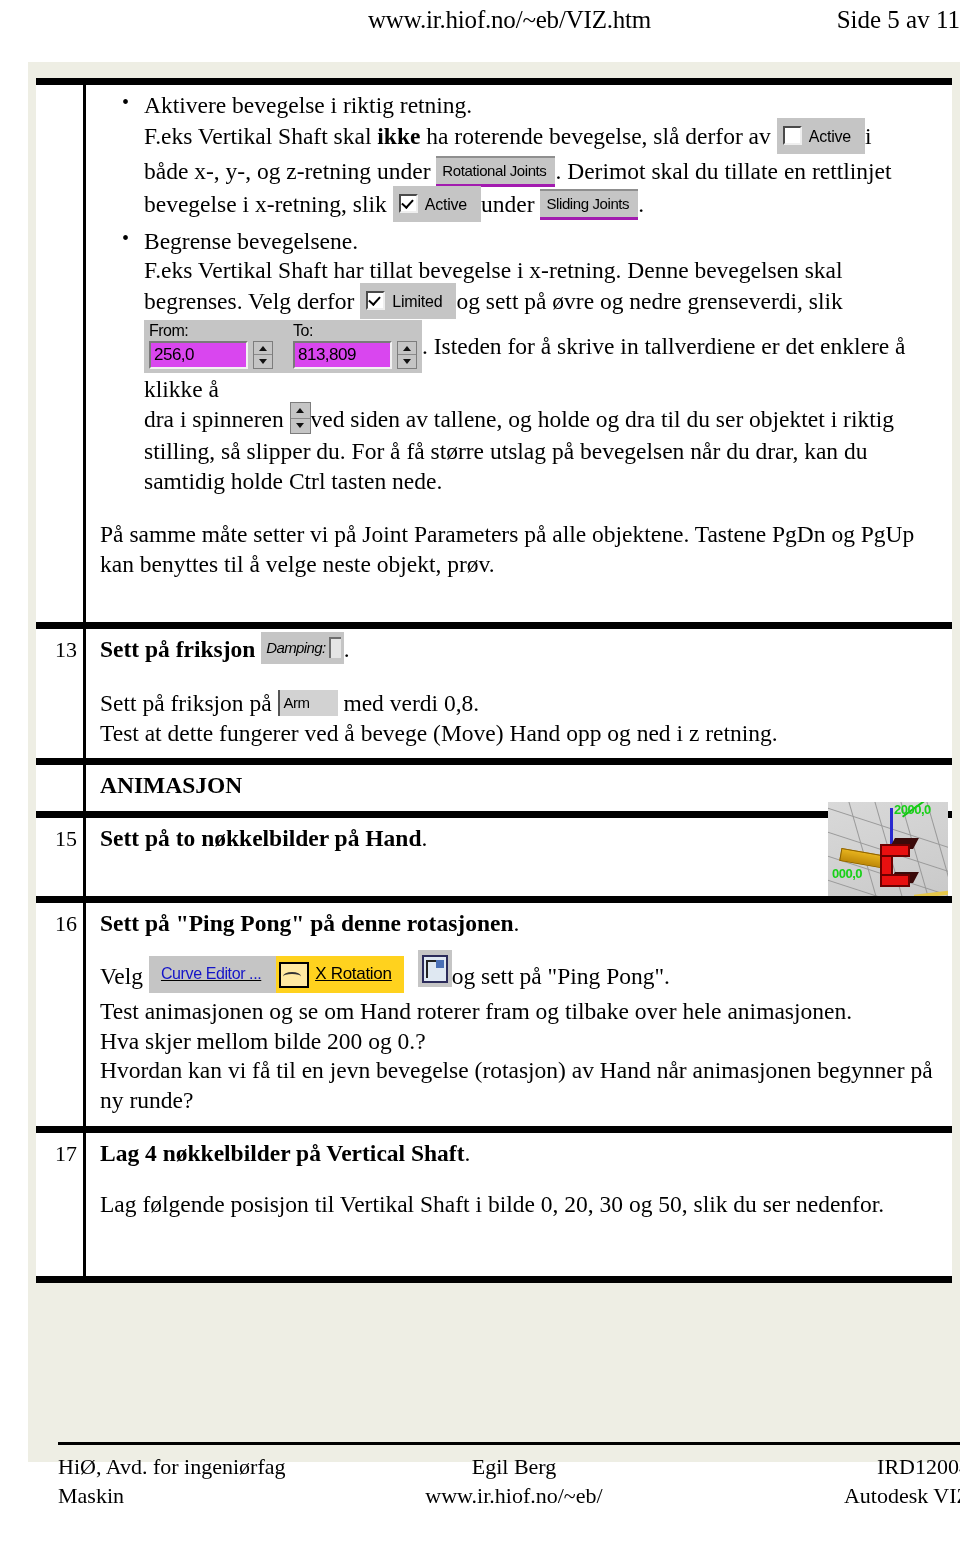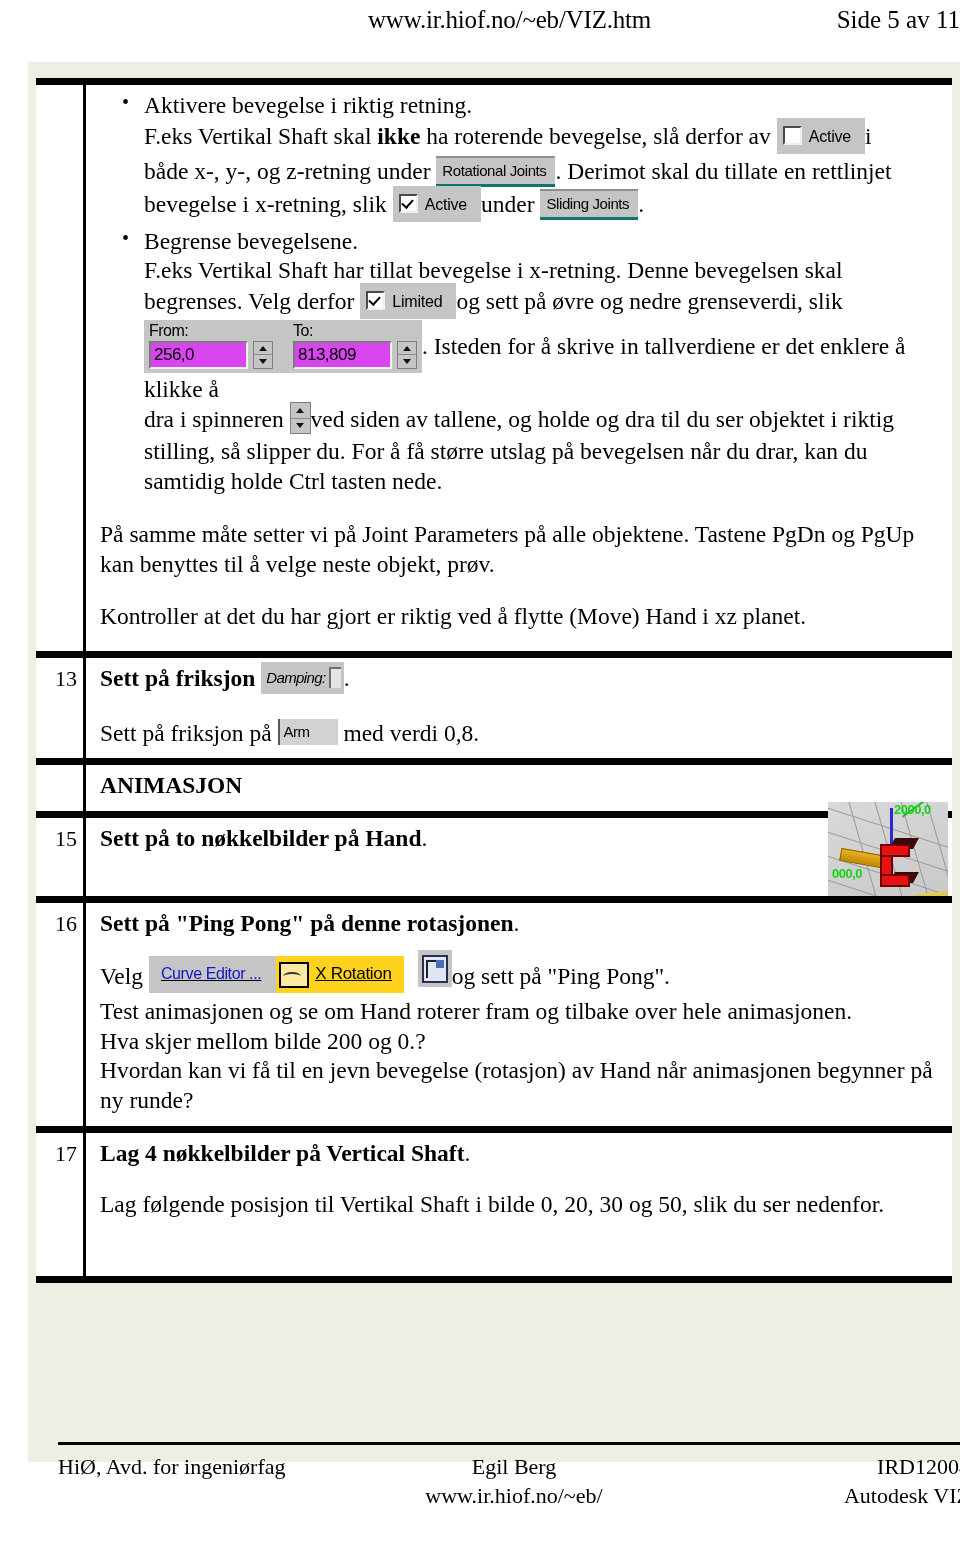--- a/index.html
+++ b/index.html
@@ -139,21 +139,21 @@
     box-sizing: border-box;
   }
   .w-lbl {
     font-size: 15px;
     line-height: 1;
     padding: 5px 9px 6px 6px;
     letter-spacing: -0.4px;
     white-space: nowrap;
     background: #c5c5c5;
     border-top: 2px solid #8f8f8f;
-    border-bottom: 3px solid #0f766e;
+    border-bottom: 3px solid #a21caf;
     position: relative;
     top: -2px;
   }
   .w-chk {
     font-size: 16px;
     line-height: 1;
     padding: 8px 14px 9px 6px;
     white-space: nowrap;
     background: #c5c5c5;
     position: relative;
@@ -521,35 +521,35 @@
               </div>
               <div class="line">stilling, så slipper du. For å få større utslag på bevegelsen når du drar, kan du</div>
               <div class="line">samtidig holde Ctrl tasten nede.</div>
             </li>
           </ul>
 
           <div class="gap"></div>
           <div class="line">På samme måte setter vi på Joint Parameters på alle objektene. Tastene  PgDn og PgUp</div>
           <div class="line">kan benyttes til å velge neste objekt, prøv.</div>
           <div class="gap"></div>
-          <div class="line">Kontroller at det du har gjort er riktig ved å flytte (Move) Hand i xz planet.</div>
           <div class="small-gap"></div>
         </div>
       </div>
 
       <div class="trow">
         <div class="numcell">13</div>
         <div class="bodycell">
           <div class="line">
             <b>Sett på friksjon </b><span class="w w-damp"><span>Damping:</span><span class="damp-field"></span></span><span>.</span>
           </div>
           <div class="gap"></div>
           <div class="line">
             <span>Sett på friksjon på </span><span class="w w-arm">Arm</span><span> med verdi 0,8.</span>
           </div>
+          <div class="line">Test at dette fungerer ved å bevege (Move) Hand opp og ned i z retning.</div>
         </div>
       </div>
 
       <div class="trow">
         <div class="numcell"></div>
         <div class="bodycell">
           <div class="line">
             <b>ANIMASJON</b>
           </div>
         </div>
@@ -636,20 +636,21 @@
       </div>
 
     </div>
   </div>
 
   <div class="footer">
     <div class="footer-rule"></div>
     <div class="footer-grid">
       <div class="fcol fcol-l">
         <div>HiØ, Avd. for ingeniørfag</div>
+        <div>Maskin</div>
       </div>
       <div class="fcol fcol-c">
         <div>Egil Berg</div>
         <div>www.ir.hiof.no/~eb/</div>
       </div>
       <div class="fcol fcol-r">
         <div>IRD12004</div>
         <div>Autodesk VIZ</div>
       </div>
     </div>

